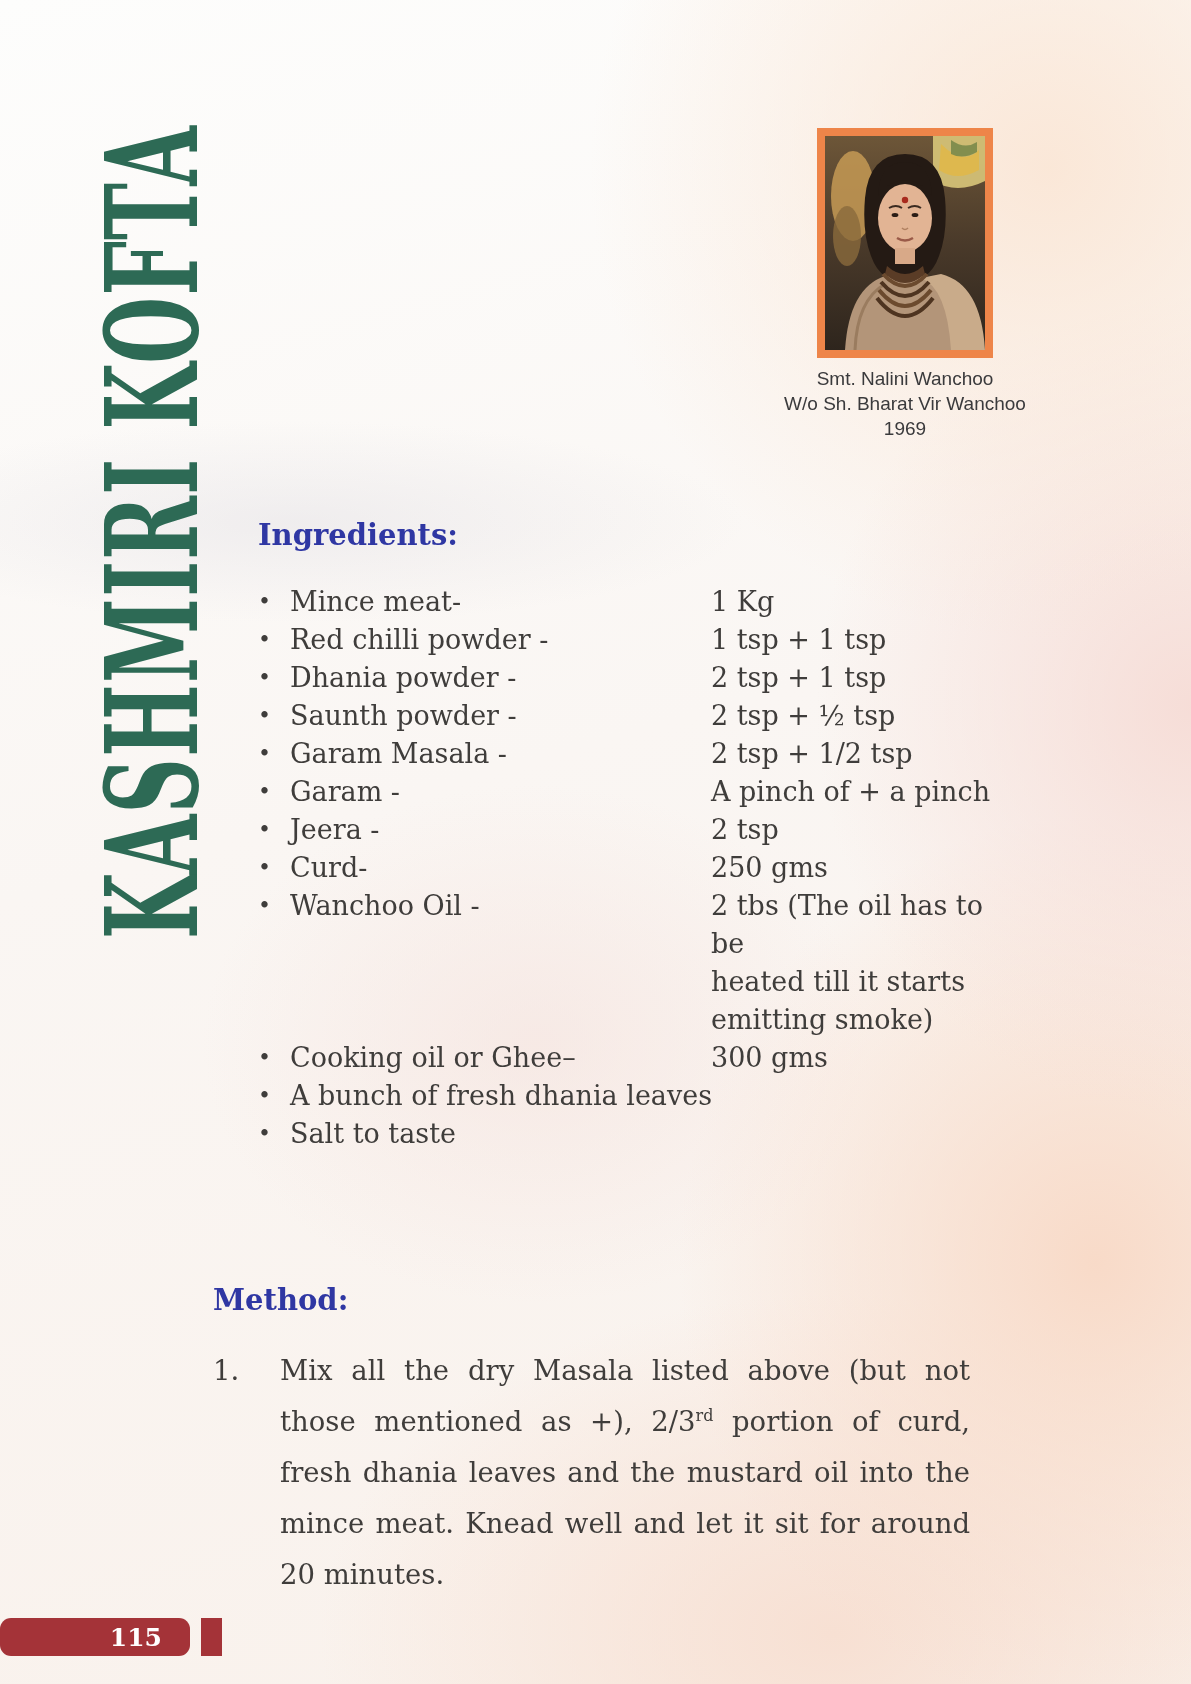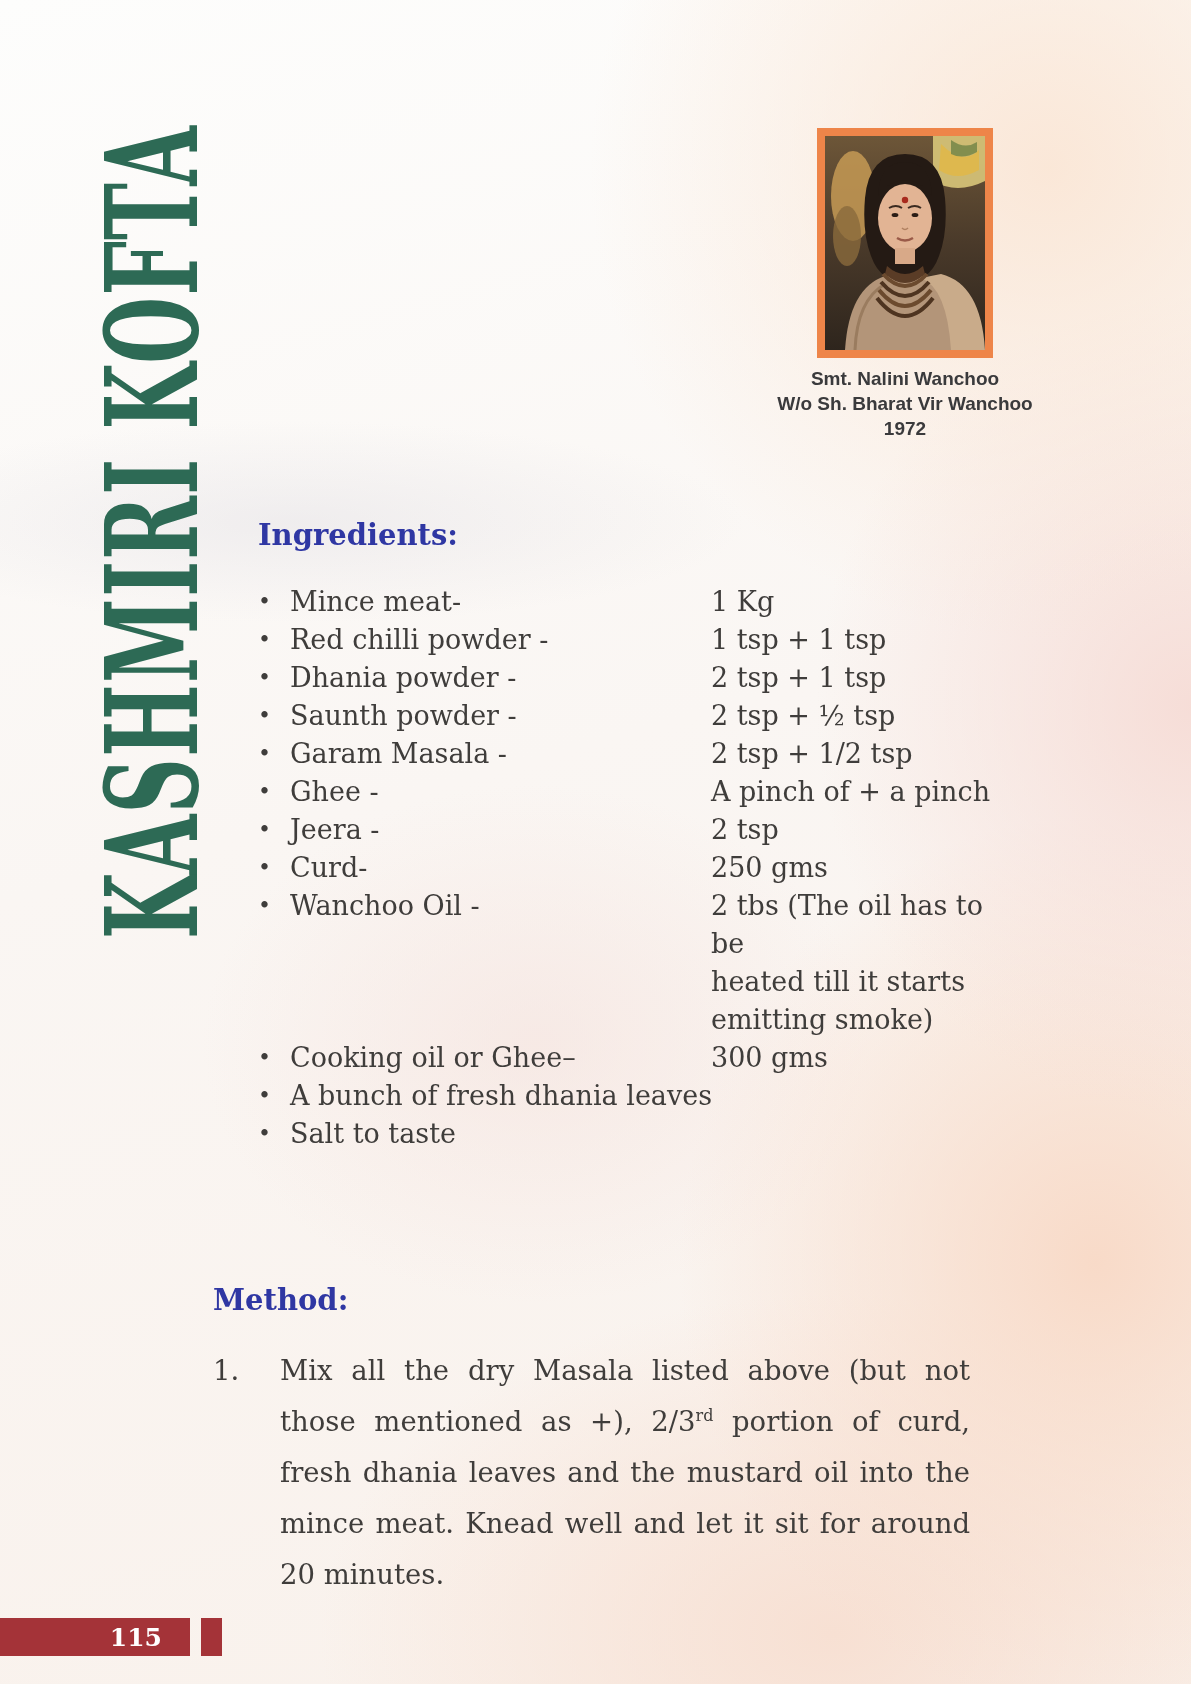--- a/index.html
+++ b/index.html
@@ -42,21 +42,21 @@
     position:absolute; left:817px; top:128px;
     width:176px; height:230px;
     background:var(--orange);
     padding:8px;
   }
   .photo-frame svg{display:block;width:100%;height:100%;}
   .photo-caption{
     position:absolute; left:735px; top:366px; width:340px;
     text-align:center;
     font-family:"Liberation Sans", sans-serif;
-    font-weight:700; font-size:19px; line-height:25px;
+    font-weight:400; font-size:19px; line-height:25px;
     color:#3a3a3c;
   }
 
   
   .ing-heading{
     position:absolute; left:258px; top:518px;
     font-weight:700; font-size:29px; color:var(--blue);
   }
   .ing-list{
     position:absolute; left:258px; top:583px; width:740px;
@@ -89,20 +89,21 @@
 
   
   .page-bar{
     position:absolute; left:0; top:1618px; width:190px; height:38px;
     background:var(--red);
     color:#ffffff;
     display:flex; align-items:center; justify-content:flex-end;
     padding-right:28px;
     font-weight:700; font-size:25px;
     font-family:"DejaVu Serif", serif;
+    border-radius:11px;
   }
   .page-bar-accent{
     position:absolute; left:201px; top:1618px; width:21px; height:38px;
     background:var(--red);
   }
 </style>
 </head>
 <body>
 
 <div class="v-title">KASHMIRI KOFTA</div>
@@ -145,21 +146,21 @@
     <path d="M58 138 q22 24 44 0" stroke="#6b4a2e" stroke-width="4" fill="none"></path>
     <path d="M56 146 q24 28 48 0" stroke="#4e3420" stroke-width="4" fill="none"></path>
     <path d="M54 154 q26 32 52 0" stroke="#6b4a2e" stroke-width="4" fill="none"></path>
     <path d="M52 162 q28 36 56 0" stroke="#4e3420" stroke-width="4" fill="none"></path>
   </svg>
 </div>
 
 <div class="photo-caption">
   <div>Smt. Nalini Wanchoo</div>
   <div>W/o Sh. Bharat Vir Wanchoo</div>
-  <div>1972</div>
+  <div>1969</div>
 </div>
 
 <div class="ing-heading">Ingredients:</div>
 
 <div class="ing-list">
   <div class="ing-row">
     <span class="ing-name">Mince meat-</span>
     <span class="ing-qty">1 Kg</span>
   </div>
   <div class="ing-row">
@@ -172,21 +173,21 @@
   </div>
   <div class="ing-row">
     <span class="ing-name">Saunth powder -</span>
     <span class="ing-qty">2 tsp + ½ tsp</span>
   </div>
   <div class="ing-row">
     <span class="ing-name">Garam Masala -</span>
     <span class="ing-qty">2 tsp + 1/2 tsp</span>
   </div>
   <div class="ing-row">
-    <span class="ing-name">Ghee -</span>
+    <span class="ing-name">Garam -</span>
     <span class="ing-qty">A pinch of + a pinch</span>
   </div>
   <div class="ing-row">
     <span class="ing-name">Jeera -</span>
     <span class="ing-qty">2 tsp</span>
   </div>
   <div class="ing-row">
     <span class="ing-name">Curd-</span>
     <span class="ing-qty">250 gms</span>
   </div>

